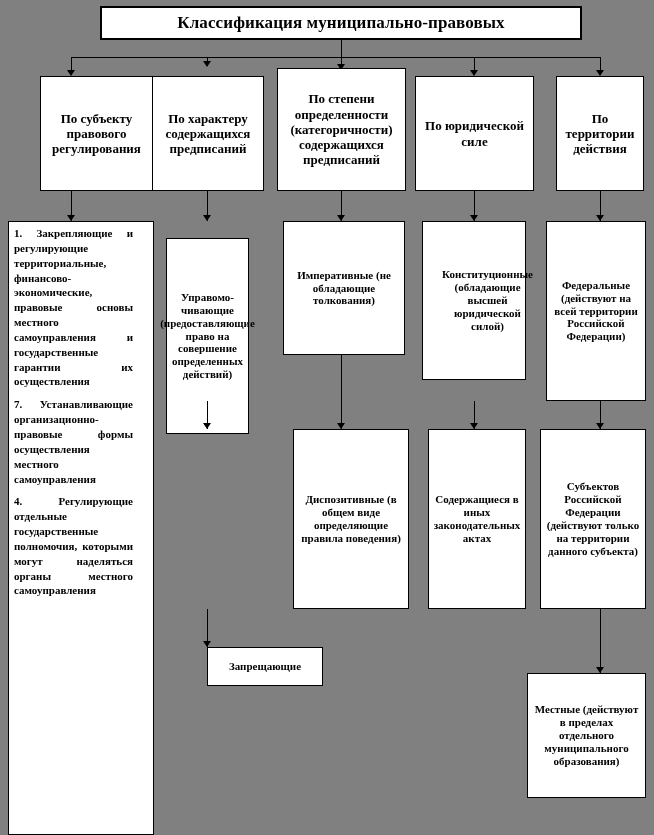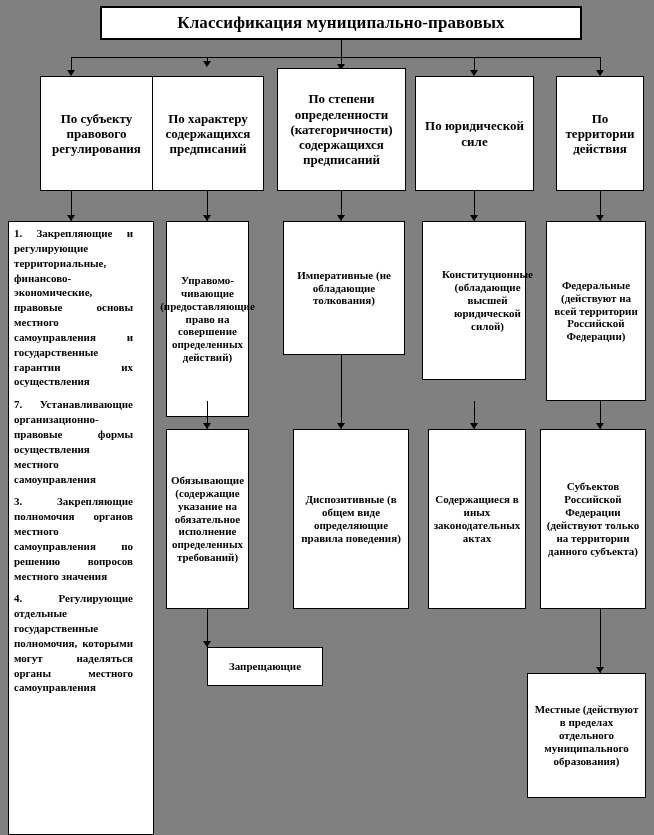--- a/index.html
+++ b/index.html
@@ -138,35 +138,31 @@
   <div class="connector vline" style="left:474px; top:191px; height:30px;"></div>
   <div class="arrow" style="left:470px; top:215px;"></div>
 
   <div class="connector vline" style="left:600px; top:191px; height:30px;"></div>
   <div class="arrow" style="left:596px; top:215px;"></div>
 
   <div class="box topalign" style="left:8px; top:221px; width:146px; height:614px; padding:0;">
     <div class="long-text">
       <p>1. Закрепляющие и регулирующие территориальные, финансово-экономические, правовые основы местного самоуправления и государственные гарантии их осуществления</p>
       <p>7. Устанавливающие организационно-правовые формы осуществления местного самоуправления</p>
-      <p>3. Закрепляющие полномочия органов местного самоуправления по решению вопросов местного значения</p>
       <p>4. Регулирующие отдельные государственные полномочия, которыми могут наделяться органы местного самоуправления</p>
     </div>
   </div>
 
-  <div class="box lvl3" style="left:166px; top:221px; width:83px; height:196px;text-align:center;">
+  <div class="box lvl3" style="left:166px; top:238px; width:83px; height:196px;text-align:center;">
     <span>Управомо-чивающие (предоставляющие право на совершение определенных действий)</span>
   </div>
 
   <div class="connector vline" style="left:207px; top:401px; height:28px;"></div>
   <div class="arrow" style="left:203px; top:423px;"></div>
 
-  <div class="box lvl3" style="left:166px; top:429px; width:83px; height:180px;">
-    <span>Обязывающие (содержащие указание на обязательное исполнение определенных требований)</span>
-  </div>
 
   <div class="connector vline" style="left:207px; top:609px; height:38px;"></div>
   <div class="arrow" style="left:203px; top:641px;"></div>
 
   <div class="box lvl3" style="left:171px; top:647px; width:116px; height:39px;margin-left:36px;">
     <span>Запрещающие</span>
   </div>
 
   <div class="box lvl3" style="left:283px; top:221px; width:122px; height:134px;">
     <span>Императивные (не обладающие толкования)</span>

